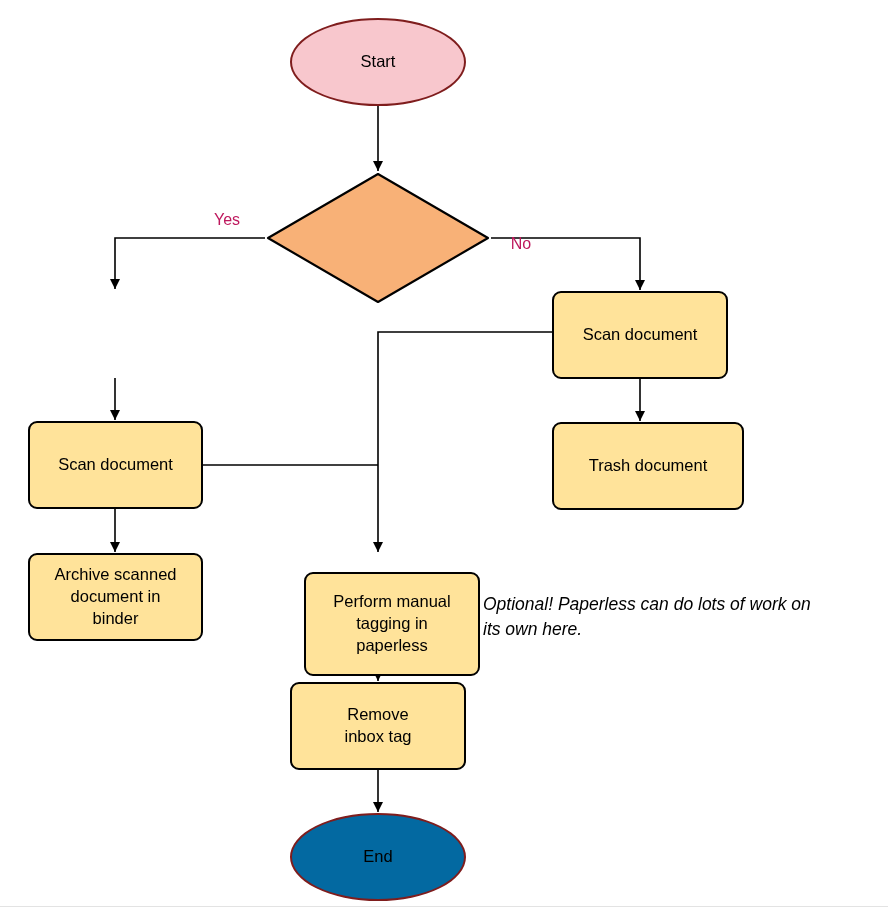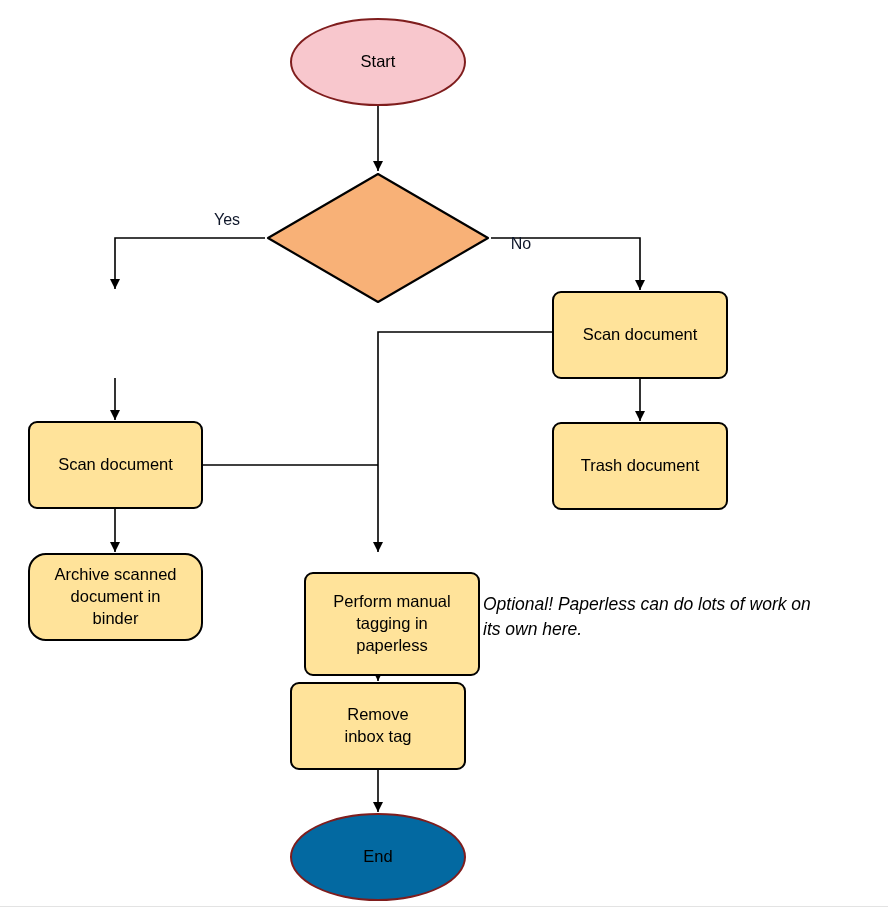--- a/index.html
+++ b/index.html
@@ -49,29 +49,29 @@
     position: absolute;
     left: 0; top: 0;
   }
   
   #node-start        { left: 290px; top: 18px;  width: 176px; height: 88px; }
   #node-decision     { left: 265px; top: 172px; width: 226px; height: 132px; border: none; }
   #node-write-asn    { left: 28px;  top: 290px; width: 175px; height: 88px; }
   #node-scan-left    { left: 28px;  top: 421px; width: 175px; height: 88px; }
   #node-archive      { left: 28px;  top: 553px; width: 175px; height: 88px; }
   #node-scan-right   { left: 552px; top: 291px; width: 176px; height: 88px; }
-  #node-trash        { left: 552px; top: 422px; width: 176px; height: 88px; }
+  #node-trash        { left: 552px; top: 422px; width: 192px; height: 88px; }
   #node-tagging      { left: 290px; top: 572px; width: 176px; height: 104px; margin-left: 14px; }
   #node-remove-inbox { left: 290px; top: 682px; width: 176px; height: 88px; }
   #node-end          { left: 290px; top: 813px; width: 176px; height: 88px; }
 
   .edge-label {
     position: absolute;
     font-size: 16px;
-    color: #0f172a;
+    color: #be185d;
     text-align: center;
     width: 44px;
   }
   #label-yes { left: 205px; top: 211px; }
   #label-no  { left: 499px; top: 211px; margin-top: 24px; }
 
   #annotation {
     position: absolute;
     left: 483px;
     top: 592px;
@@ -123,21 +123,21 @@
     <svg class="decision-shape" width="226" height="132" viewBox="0 0 226 132">
       <polygon points="113,2 223,66 113,130 3,66" fill="#F8B177" stroke="#000000" stroke-width="2.2" stroke-linejoin="round"></polygon>
     </svg>
   </div>
 
 
   <div class="node process" id="node-scan-left" style="background-color: rgb(255, 227, 154);">
     <span class="node-label">Scan document</span>
   </div>
 
-  <div class="node process" id="node-archive" style="background-color: rgb(255, 227, 154); border-radius: 18px;">
+  <div class="node process" id="node-archive" style="background-color: rgb(255, 227, 154);">
     <span class="node-label">Archive scanned
 document in
 binder</span>
   </div>
 
   <div class="node process" id="node-scan-right" style="background-color: rgb(255, 227, 154);">
     <span class="node-label">Scan document</span>
   </div>
 
   <div class="node process" id="node-trash" style="background-color: rgb(255, 227, 154);">

